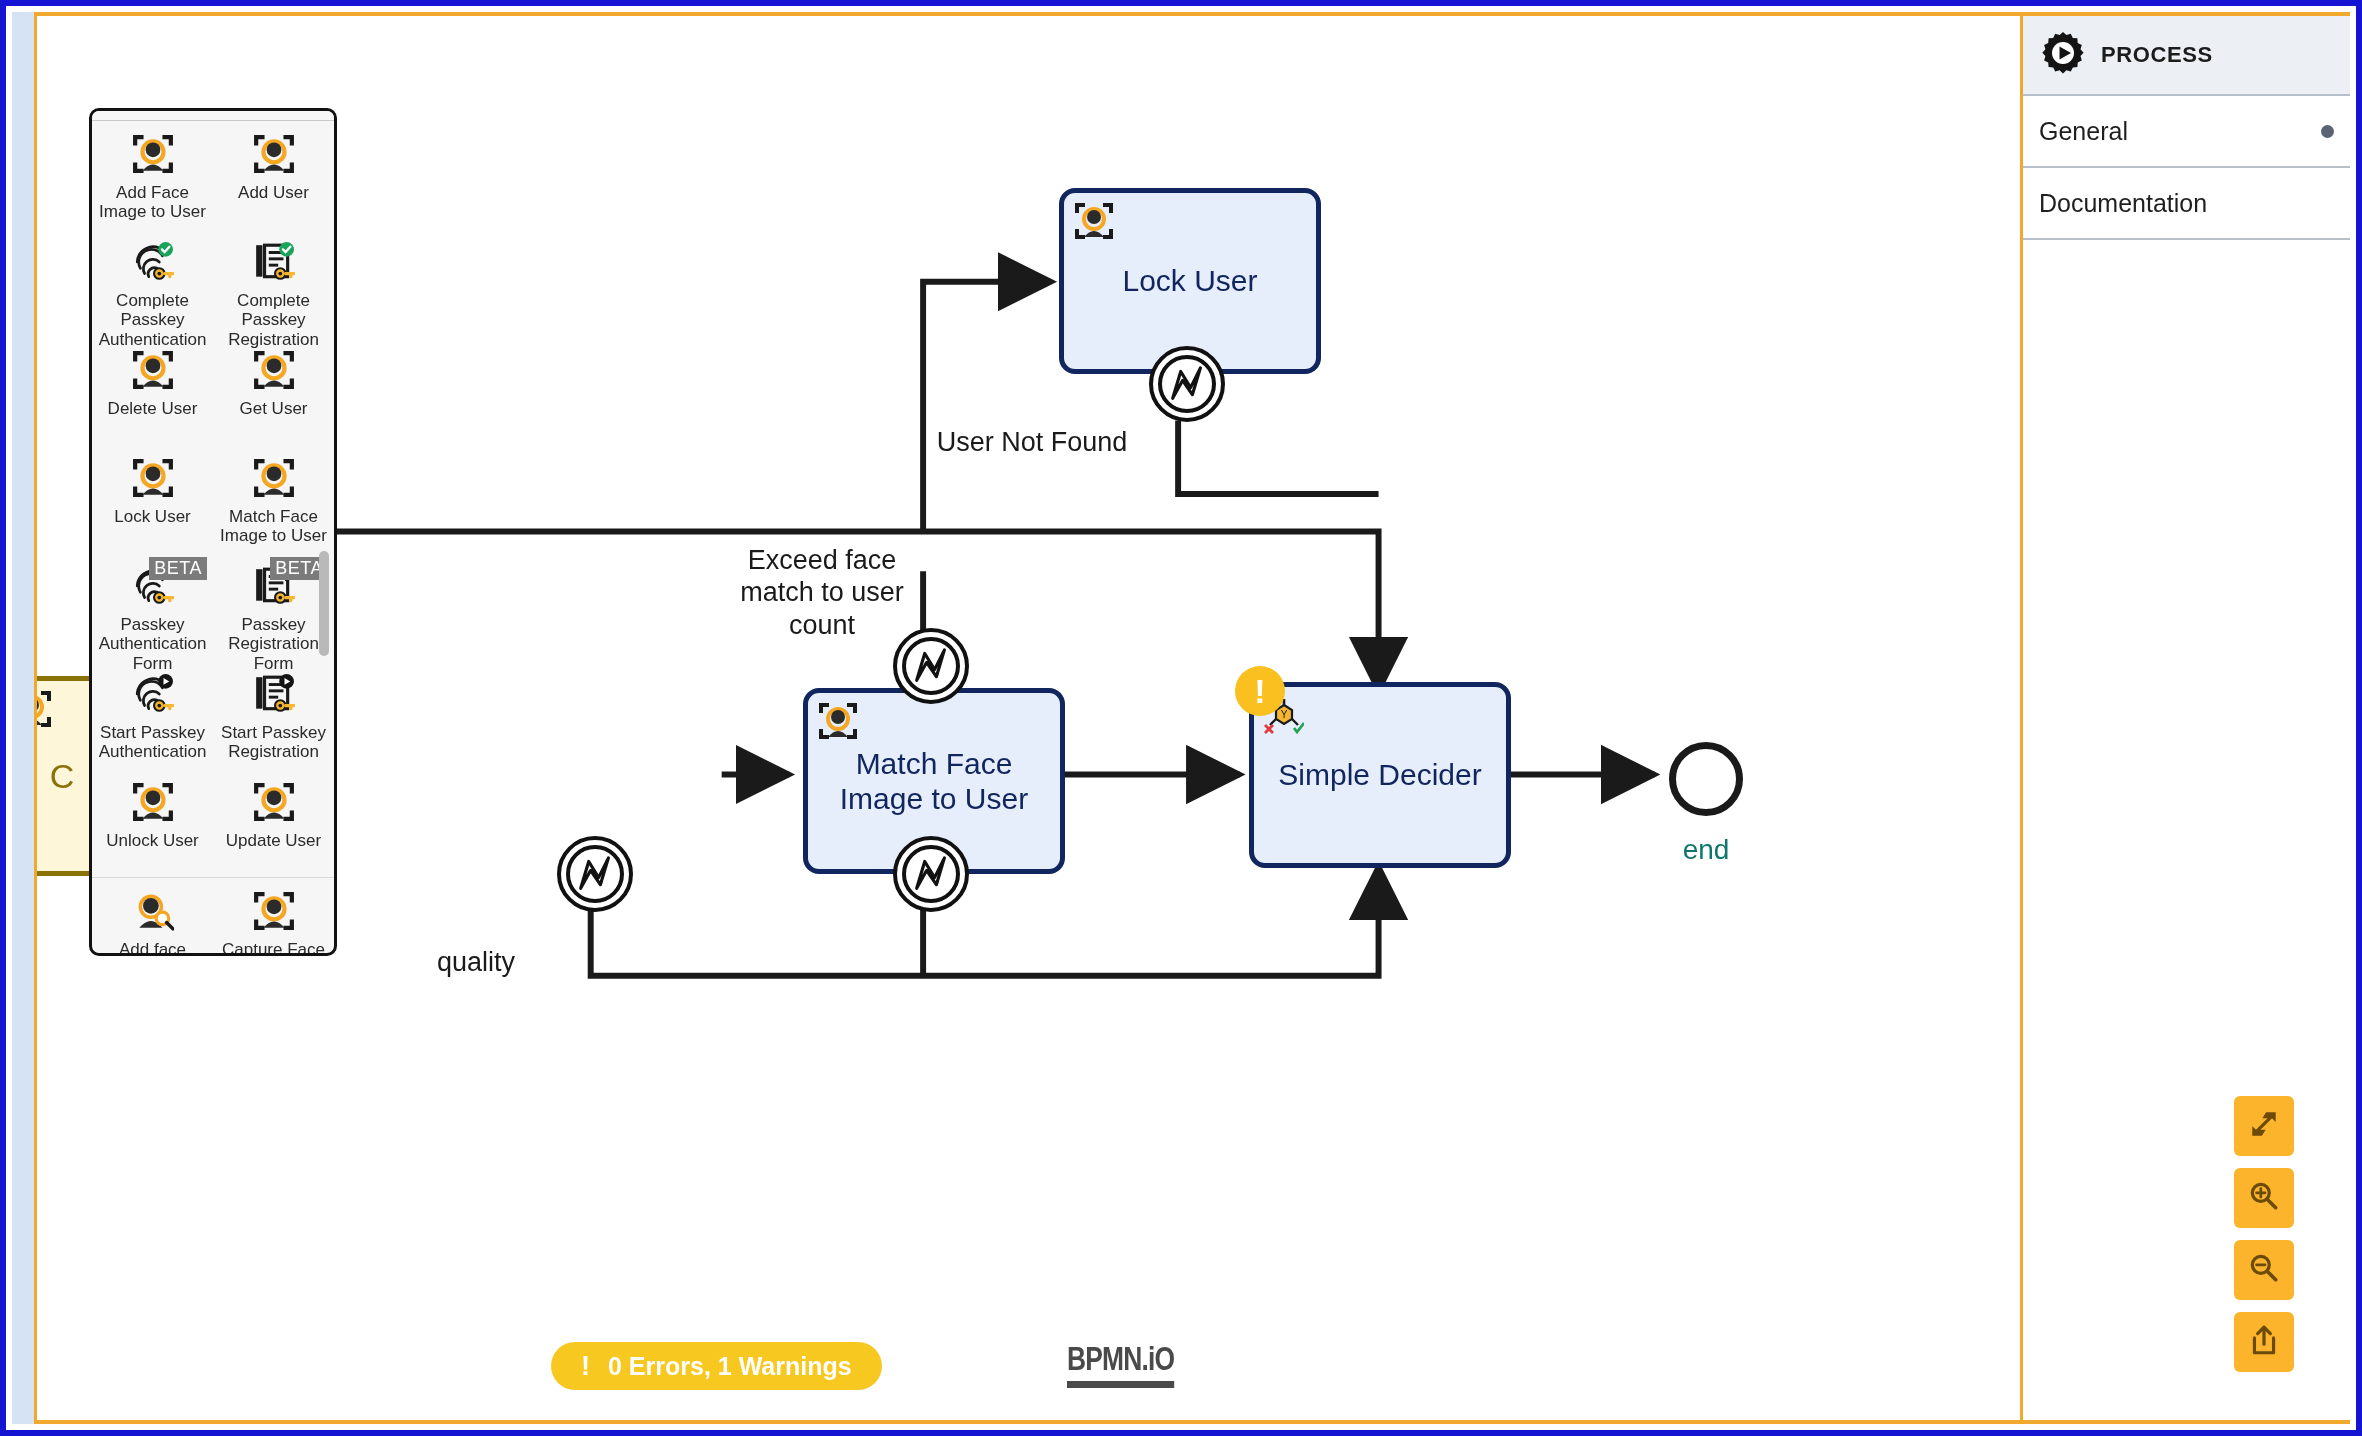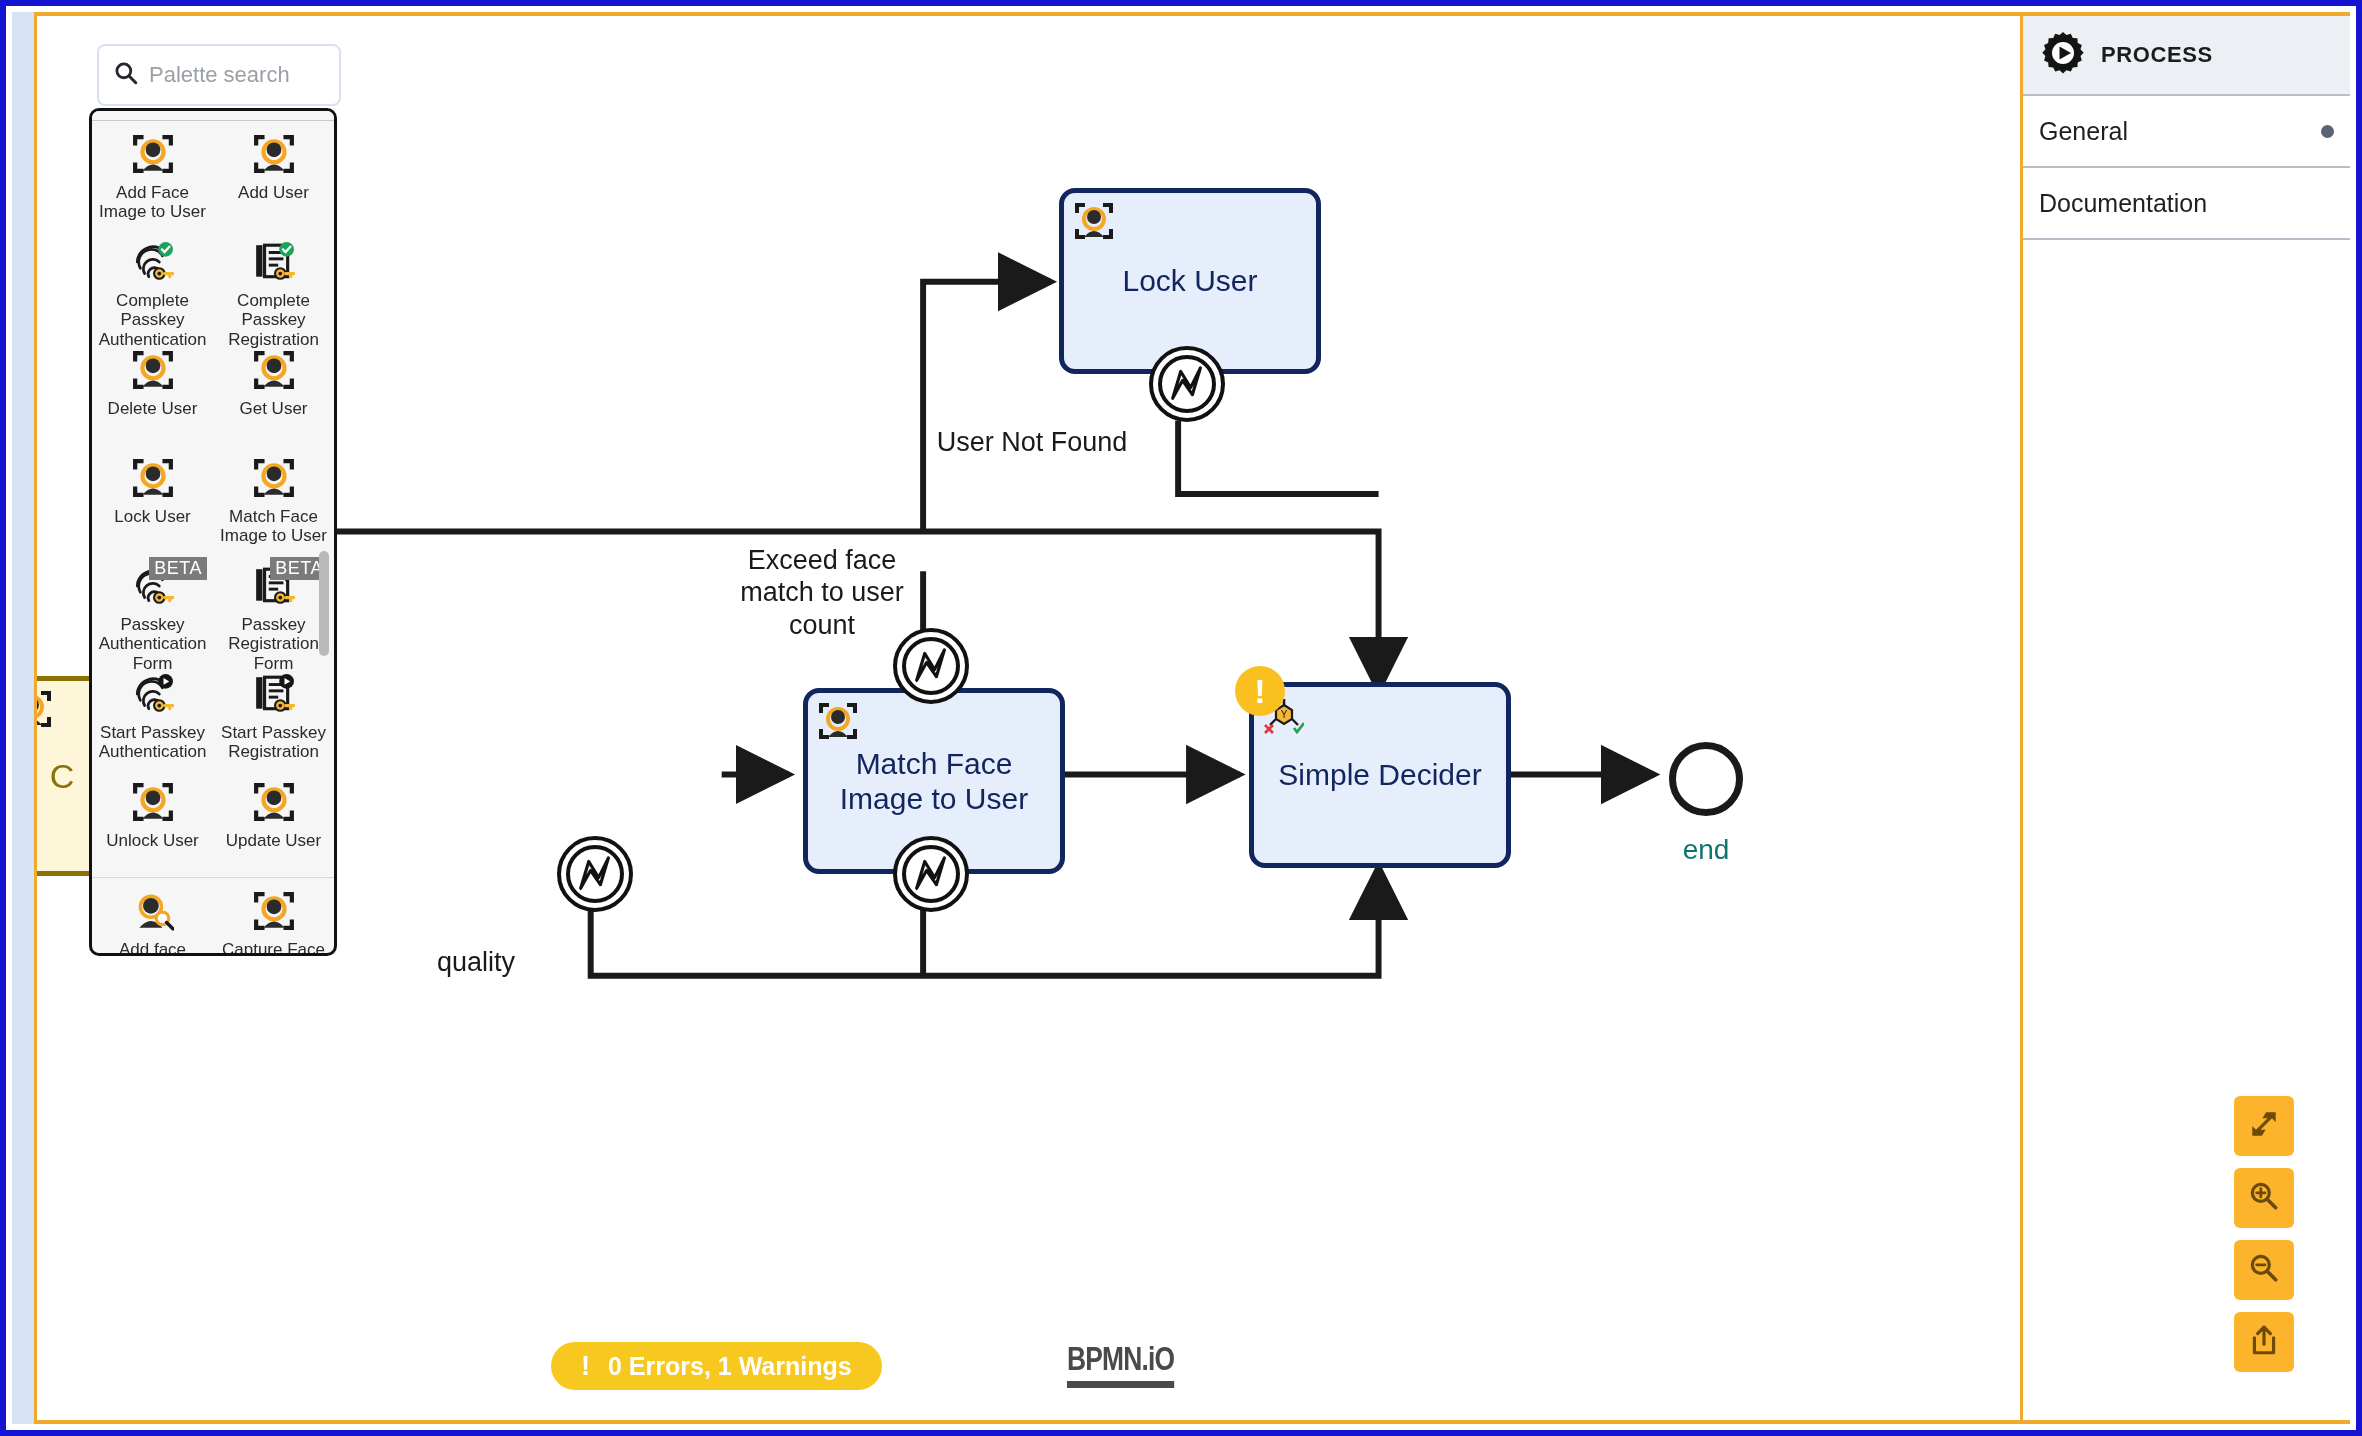--- a/index.html
+++ b/index.html
@@ -342,29 +342,20 @@
 
         <div class="flow-label" style="left:880px; top:410px; width:230px;">User Not Found</div>
 
         <div class="flow-label" style="left:690px; top:528px; width:190px;">Exceed face match to user count</div>
 
         <div class="flow-label" style="left:400px; top:930px; width:120px; text-align:left;">quality</div>
 
 
       </div>
 
-      <div id="palette-search">
-        <span>
-          <svg width="26" height="26" viewBox="0 0 24 24">
-            <circle cx="10" cy="10" r="6.4" fill="none" stroke="#23272e" stroke-width="2.6"></circle>
-            <path d="M14.8 14.8 L21 21" stroke="#23272e" stroke-width="2.8" stroke-linecap="round"></path>
-          </svg>
-        </span>
-        <span class="ph">Palette search</span>
-      </div>
 
       <div id="palette-popup">
         <div id="palette-header-strip"></div>
         <div id="palette-grid">
             <div class="pal-item">
               <span class="pal-icon"><svg viewBox="0 0 40 40" width="42" height="42">
         <g fill="none" stroke="#1a1a1a" stroke-width="4">
           <path d="M3 12 V4 H11"></path>
                     <path d="M29 4 H37 V12"></path>
           <path d="M37 28 V36 H29"></path>

